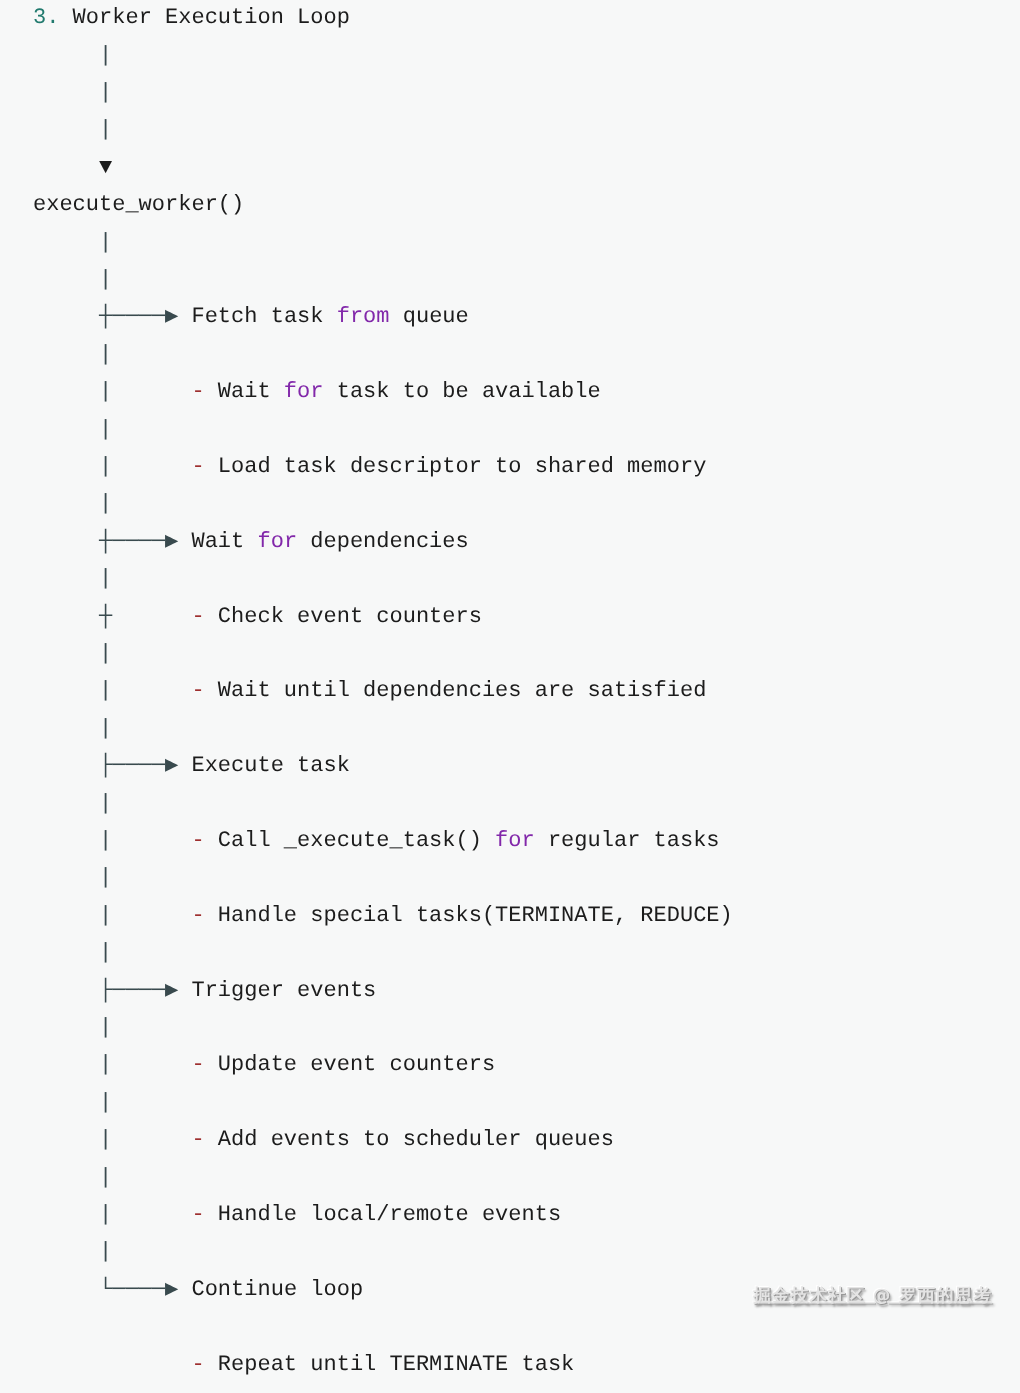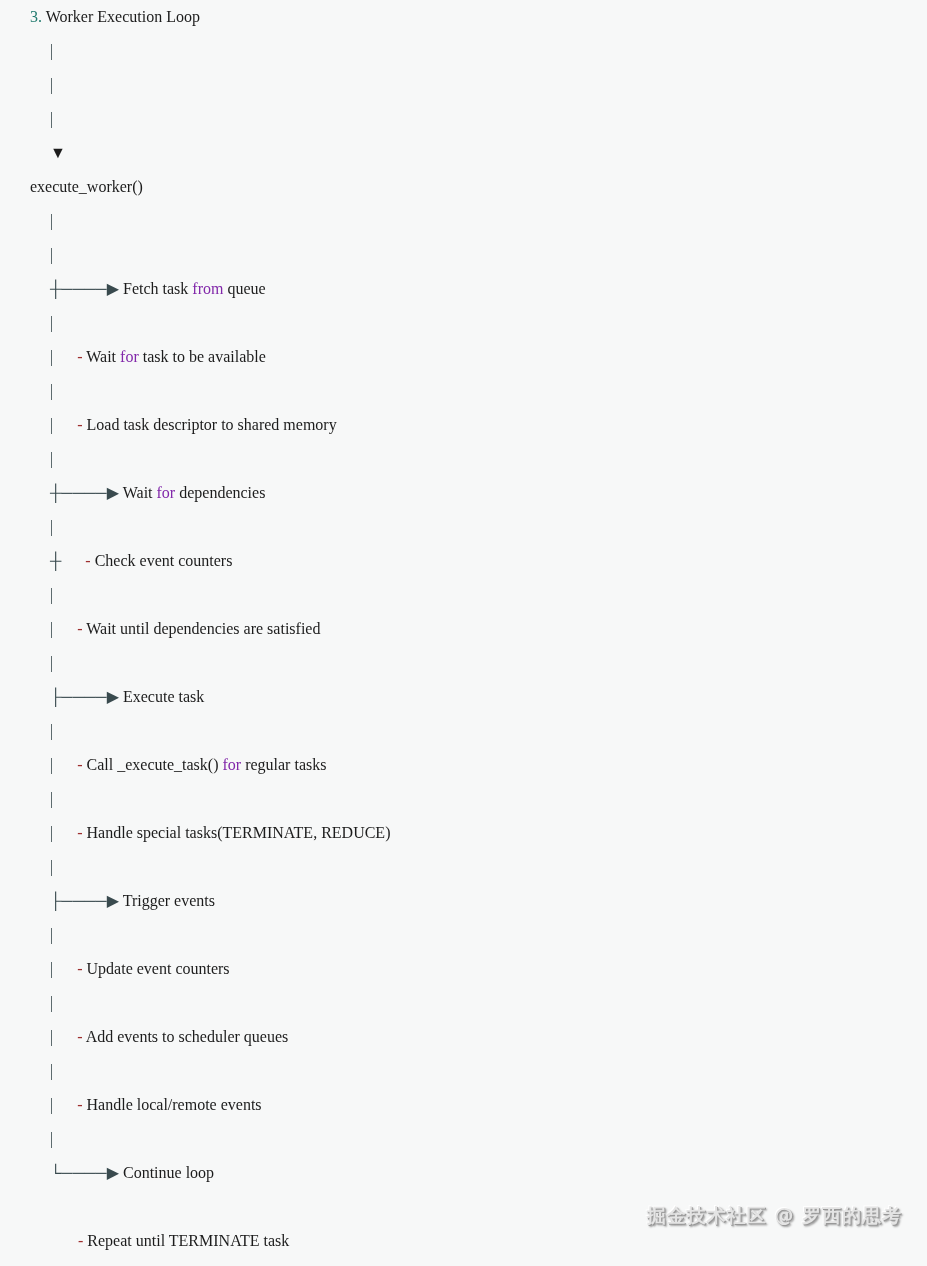--- a/index.html
+++ b/index.html
@@ -19,45 +19,46 @@
     left: 30px;
     top: 0;
     width: 880px;
   }
   pre.ascii {
     margin: 0;
     padding: 0;
   }
   .code-line {
     white-space: pre;
-    font-family: Liberation Serif, serif;
-    font-size: 16px;
+    font-family: Liberation Mono, monospace;
+    font-size: 20px;
     line-height: 34px;
     height: 34px;
     color: var(--text, #1c1c1c);
   }
   .code-line span { font-family: inherit; }
   .p { color: var(--text, #1c1c1c); }
   .b { color: var(--structure, #394a4e); }
   .n { color: var(--number, #217a6e); }
   .k { color: var(--keyword, #8228aa); }
   .o { color: var(--operator, #9e2f2f); }
   .watermark {
     position: absolute;
-    top: 1203px;
+    top: 1168px;
     right: 25px;
     font-family: "DejaVu Sans", "Liberation Sans", sans-serif;
     font-weight: bold;
-    font-size: 19px;
+    font-size: 16px;
     letter-spacing: 1px;
     color: var(--watermark_fill, #e4e4e4);
     text-shadow: 1px 1px 0 var(--watermark_shadow, #9a9a9a),
                  2px 2px 2px var(--watermark_shadow, #9a9a9a),
                  -1px -1px 0 #ffffff;
     user-select: none;
+    text-decoration: underline;
   }
 </style>
 </head>
 <body>
 
 <div class="code-block">
   <pre class="ascii"><div class="code-line"><span class="n">3.</span><span class="p"> Worker Execution Loop</span></div><div class="code-line"><span class="b">     |</span></div><div class="code-line"><span class="b">     |</span></div><div class="code-line"><span class="b">     |</span></div><div class="code-line"><span class="p">     ▼</span></div><div class="code-line"><span class="p">execute_worker()</span></div><div class="code-line"><span class="b">     |</span></div><div class="code-line"><span class="b">     |</span></div><div class="code-line"><span class="b">     ┼────▶ </span><span class="p">Fetch task </span><span class="k">from</span><span class="p"> queue</span></div><div class="code-line"><span class="b">     |</span></div><div class="code-line"><span class="b">     |      </span><span class="o">-</span><span class="p"> Wait </span><span class="k">for</span><span class="p"> task to be available</span></div><div class="code-line"><span class="b">     |</span></div><div class="code-line"><span class="b">     |      </span><span class="o">-</span><span class="p"> Load task descriptor to shared memory</span></div><div class="code-line"><span class="b">     |</span></div><div class="code-line"><span class="b">     ┼────▶ </span><span class="p">Wait </span><span class="k">for</span><span class="p"> dependencies</span></div><div class="code-line"><span class="b">     |</span></div><div class="code-line"><span class="b">     ┼      </span><span class="o">-</span><span class="p"> Check event counters</span></div><div class="code-line"><span class="b">     |</span></div><div class="code-line"><span class="b">     |      </span><span class="o">-</span><span class="p"> Wait until dependencies are satisfied</span></div><div class="code-line"><span class="b">     |</span></div><div class="code-line"><span class="b">     ├────▶ </span><span class="p">Execute task</span></div><div class="code-line"><span class="b">     |</span></div><div class="code-line"><span class="b">     |      </span><span class="o">-</span><span class="p"> Call _execute_task() </span><span class="k">for</span><span class="p"> regular tasks</span></div><div class="code-line"><span class="b">     |</span></div><div class="code-line"><span class="b">     |      </span><span class="o">-</span><span class="p"> Handle special tasks(TERMINATE, REDUCE)</span></div><div class="code-line"><span class="b">     |</span></div><div class="code-line"><span class="b">     ├────▶ </span><span class="p">Trigger events</span></div><div class="code-line"><span class="b">     |</span></div><div class="code-line"><span class="b">     |      </span><span class="o">-</span><span class="p"> Update event counters</span></div><div class="code-line"><span class="b">     |</span></div><div class="code-line"><span class="b">     |      </span><span class="o">-</span><span class="p"> Add events to scheduler queues</span></div><div class="code-line"><span class="b">     |</span></div><div class="code-line"><span class="b">     |      </span><span class="o">-</span><span class="p"> Handle local/remote events</span></div><div class="code-line"><span class="b">     |</span></div><div class="code-line"><span class="b">     └────▶ </span><span class="p">Continue loop</span></div><div class="code-line">&nbsp;</div><div class="code-line"><span class="p">            </span><span class="o">-</span><span class="p"> Repeat until TERMINATE task</span></div></pre>
 </div>
 
 <div class="watermark">掘金技术社区 @ 罗西的思考</div>

